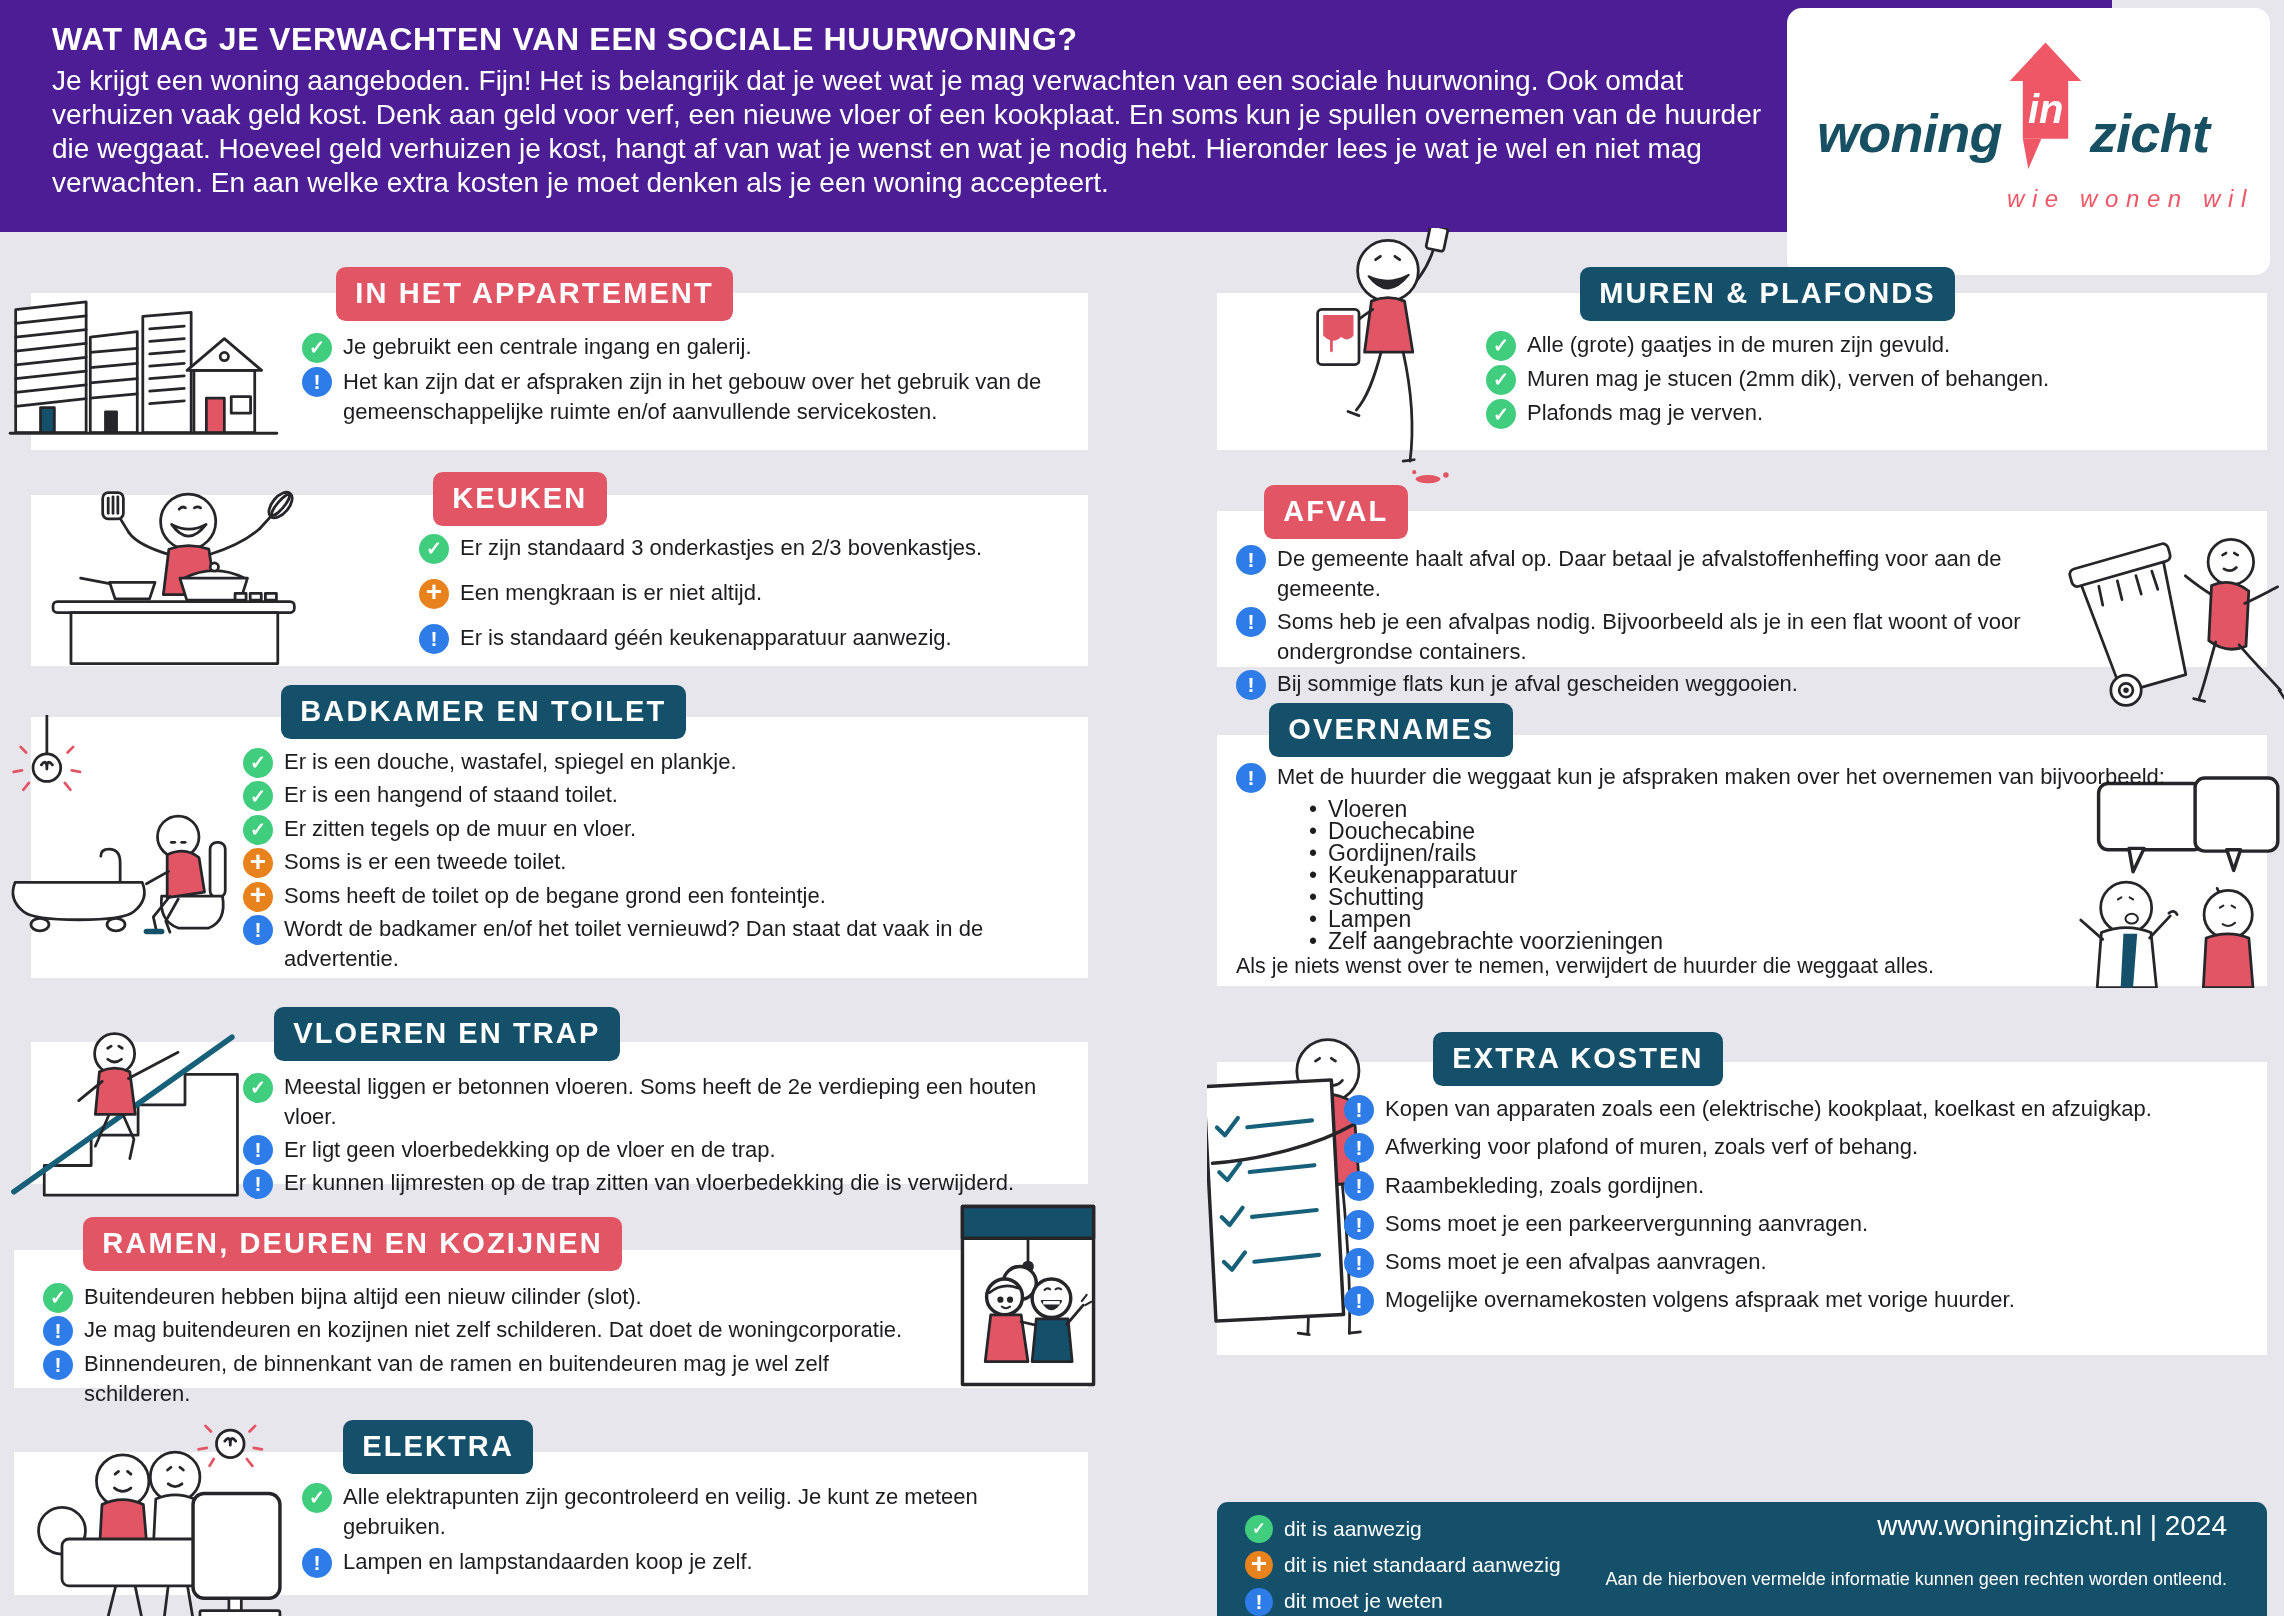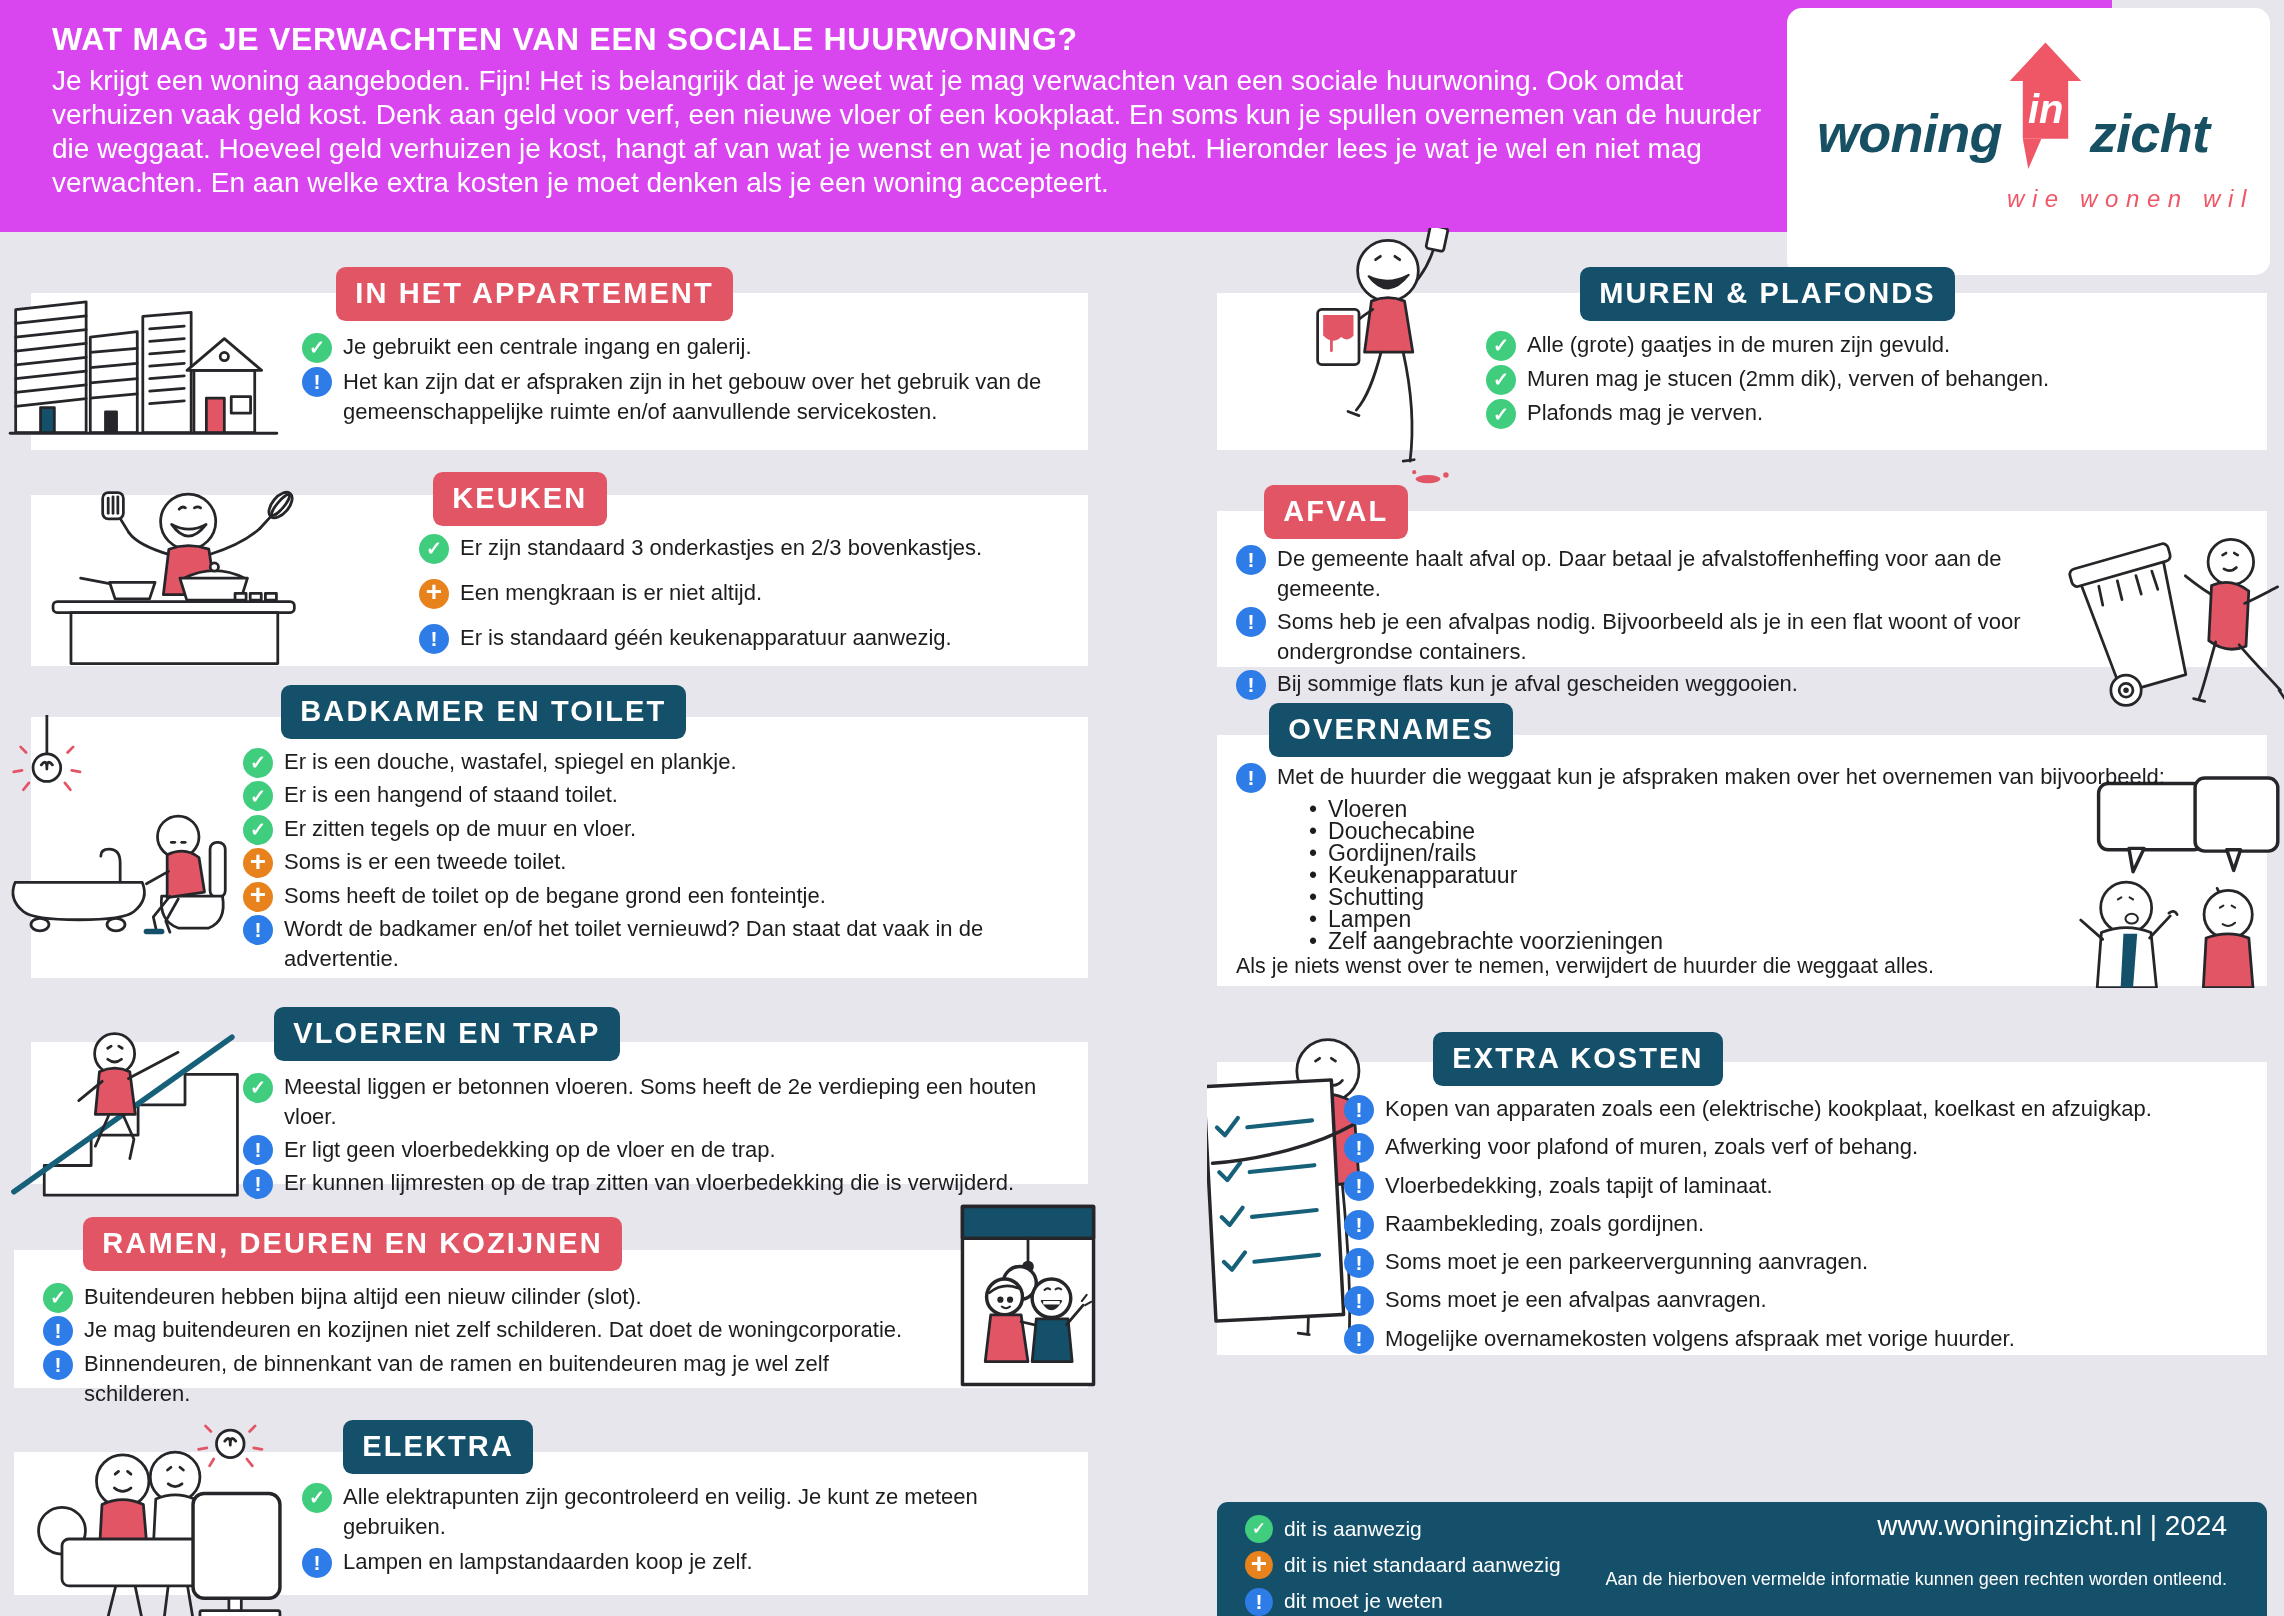--- a/index.html
+++ b/index.html
@@ -1,19 +1,19 @@
 <!DOCTYPE html>
 <html style="font-size:11px"><head>
 <meta charset="utf-8">
 <style>
   html,body{margin:0;padding:0;}
   .page{position:relative;width:2284px;height:1616px;background:#e8e6ed;overflow:hidden;
         font-family:"Liberation Sans",sans-serif;color:#1d1d1f;}
   
-  .header{position:absolute;left:0;top:0;width:2112px;height:232px;background:#d946ef;}
+  .header{position:absolute;left:0;top:0;width:2112px;height:232px;background:#4c1d95;}
   .header-title{position:absolute;left:52px;top:21px;color:#fff;font-size:32px;font-weight:bold;letter-spacing:0.7px;}
   .header-intro{position:absolute;left:52px;top:64px;width:1713px;color:#fff;font-size:28px;line-height:1.21;}
   .logo-box{position:absolute;left:1787px;top:8.3px;width:483px;height:267px;background:#fff;border-radius:15px;font-style:italic;}
   .logo-row{position:absolute;left:30px;top:81px;display:flex;align-items:center;}
   .logo-word{font-size:54px;font-weight:bold;color:#174f63;letter-spacing:-0.7px;}
   .logo-house{position:relative;width:77px;height:135px;margin:-48px 5.5px 0 5.5px;}
   .logo-house svg{position:absolute;left:0;top:0;}
   .logo-in{position:absolute;left:0;top:46px;width:77px;text-align:center;color:#fff;font-size:40px;font-weight:bold;}
   .logo-tagline{position:absolute;left:220px;top:177px;color:#ef5767;font-size:24px;letter-spacing:7.6px;}
   
@@ -241,24 +241,20 @@
     <div class="item">
         <span class="icon info"></span>
         <span class="item-text">Kopen van apparaten zoals een (elektrische) kookplaat, koelkast en afzuigkap.</span>
       </div>
     <div class="item">
         <span class="icon info"></span>
         <span class="item-text">Afwerking voor plafond of muren, zoals verf of behang.</span>
       </div>
     <div class="item">
         <span class="icon info"></span>
-        <span class="item-text">Vloerbedekking, zoals tapijt of laminaat.</span>
-      </div>
-    <div class="item">
-        <span class="icon info"></span>
         <span class="item-text">Raambekleding, zoals gordijnen.</span>
       </div>
     <div class="item">
         <span class="icon info"></span>
         <span class="item-text">Soms moet je een parkeervergunning aanvragen.</span>
       </div>
     <div class="item">
         <span class="icon info"></span>
         <span class="item-text">Soms moet je een afvalpas aanvragen.</span>
       </div>

